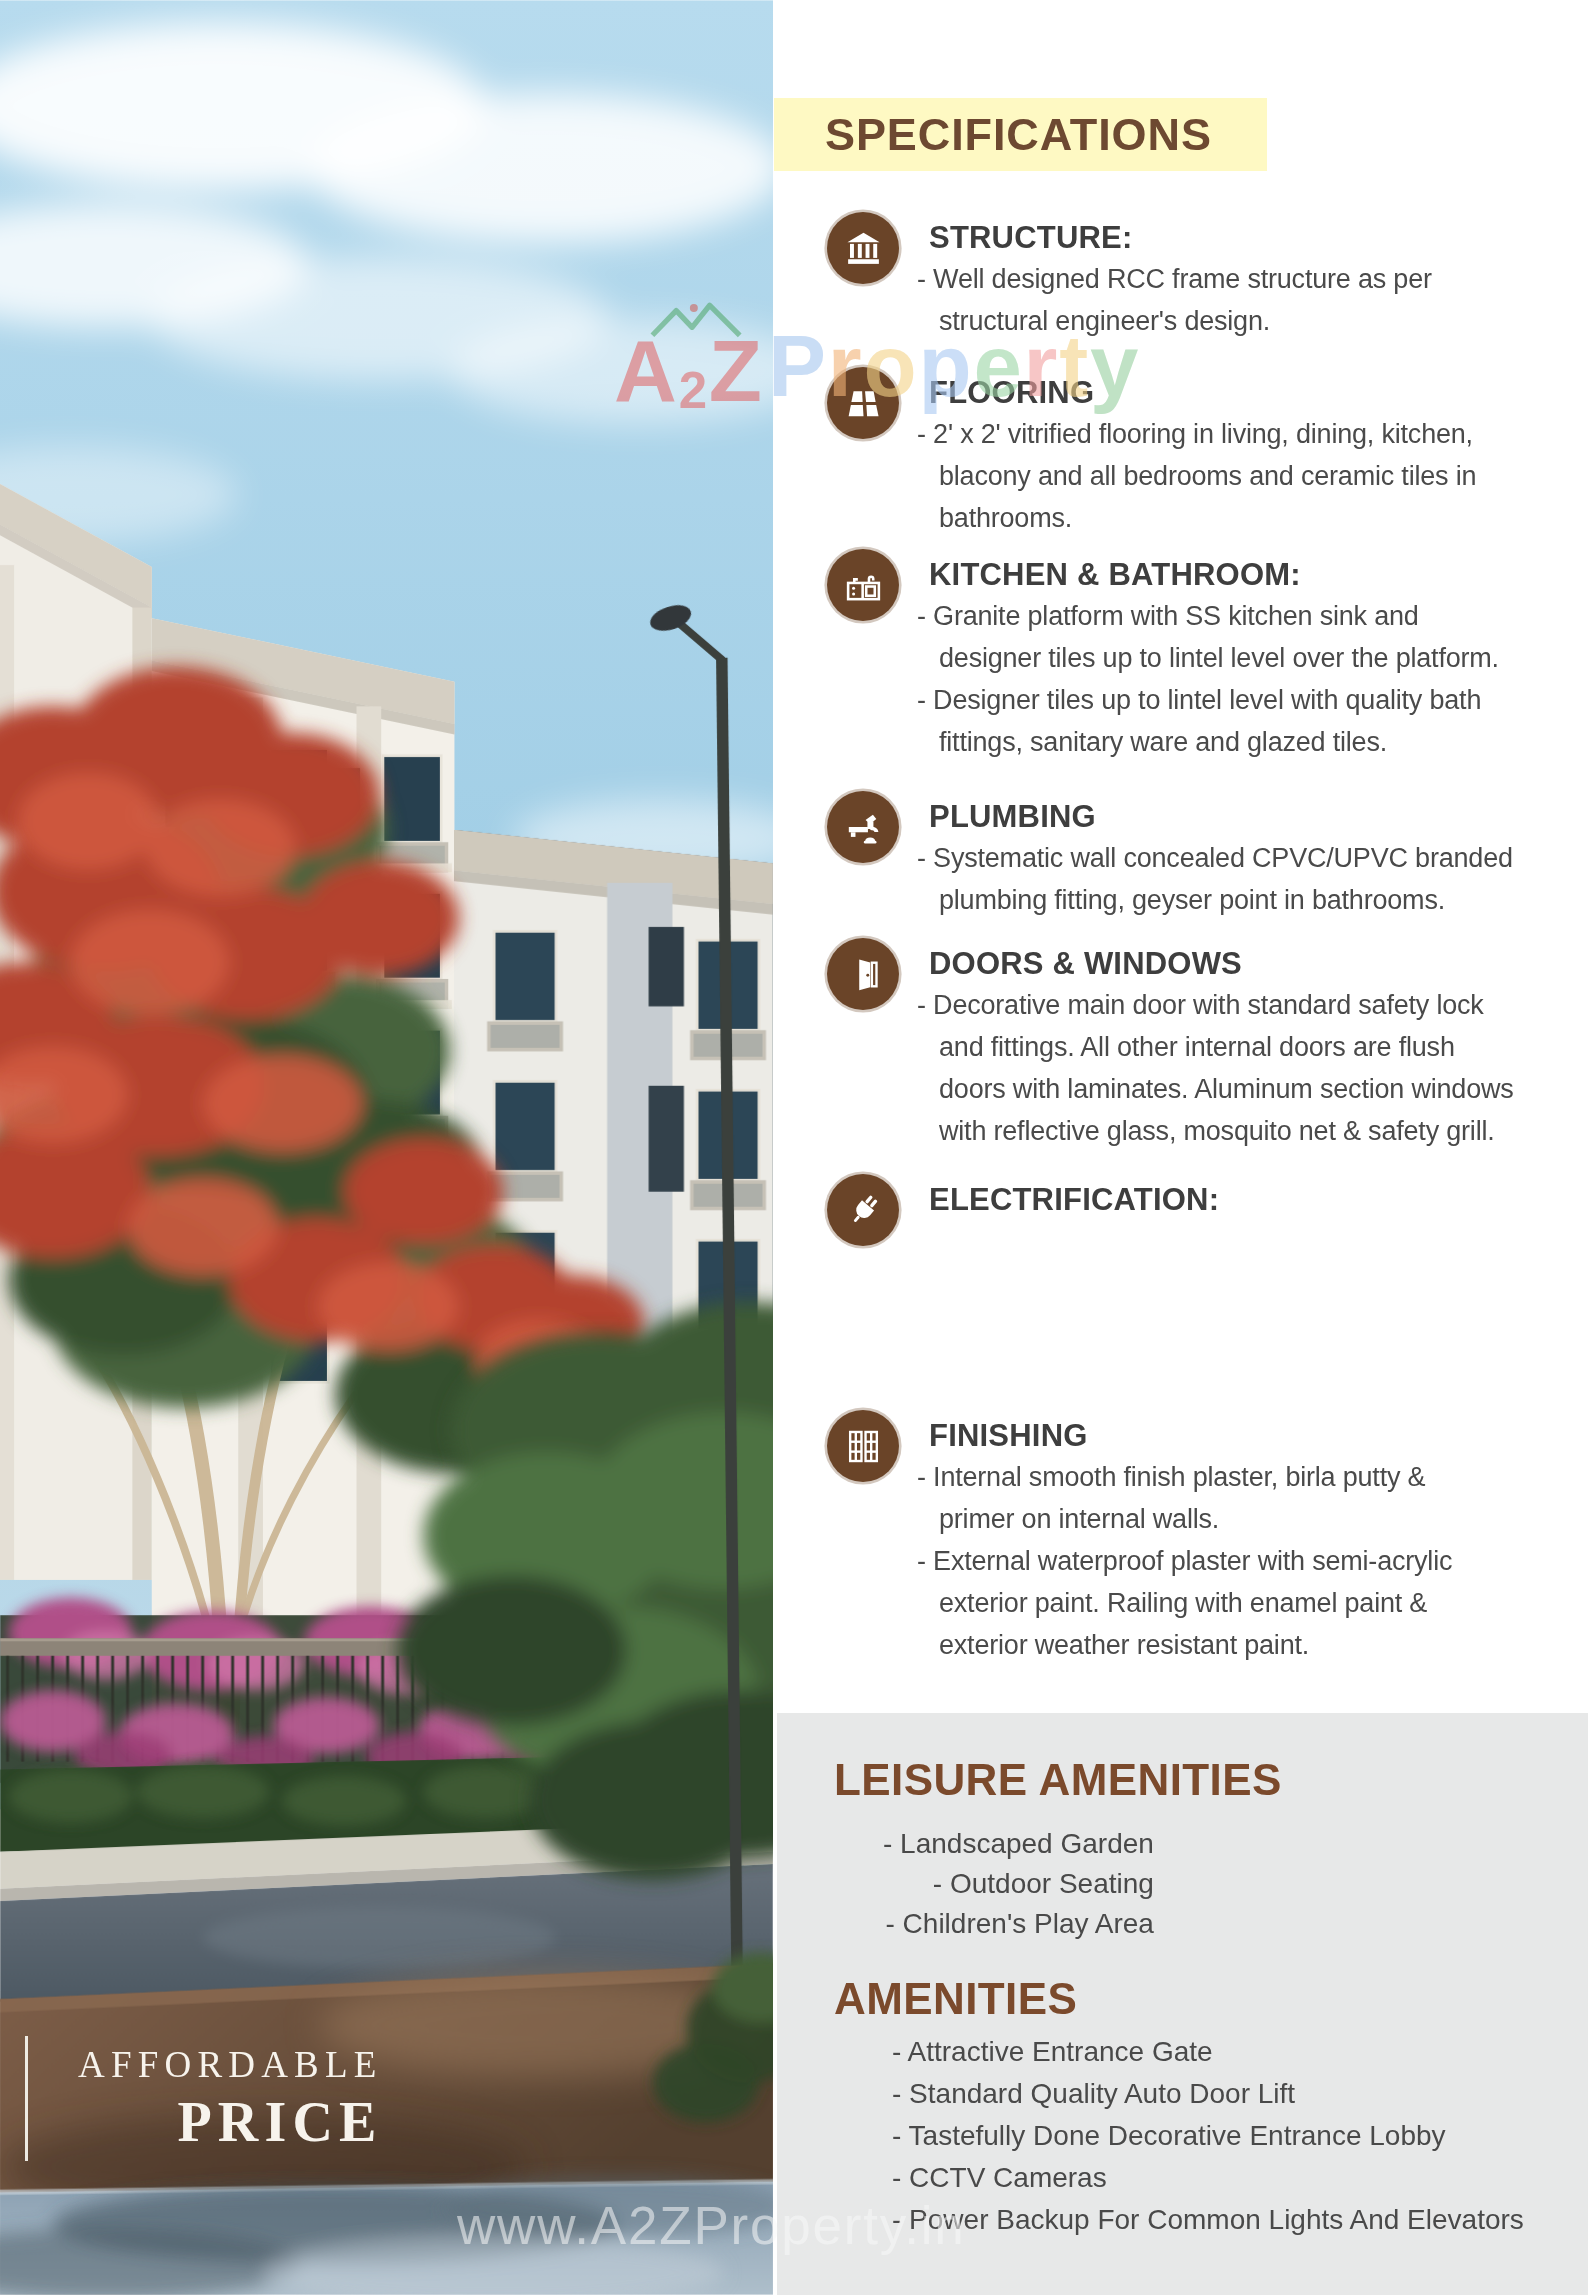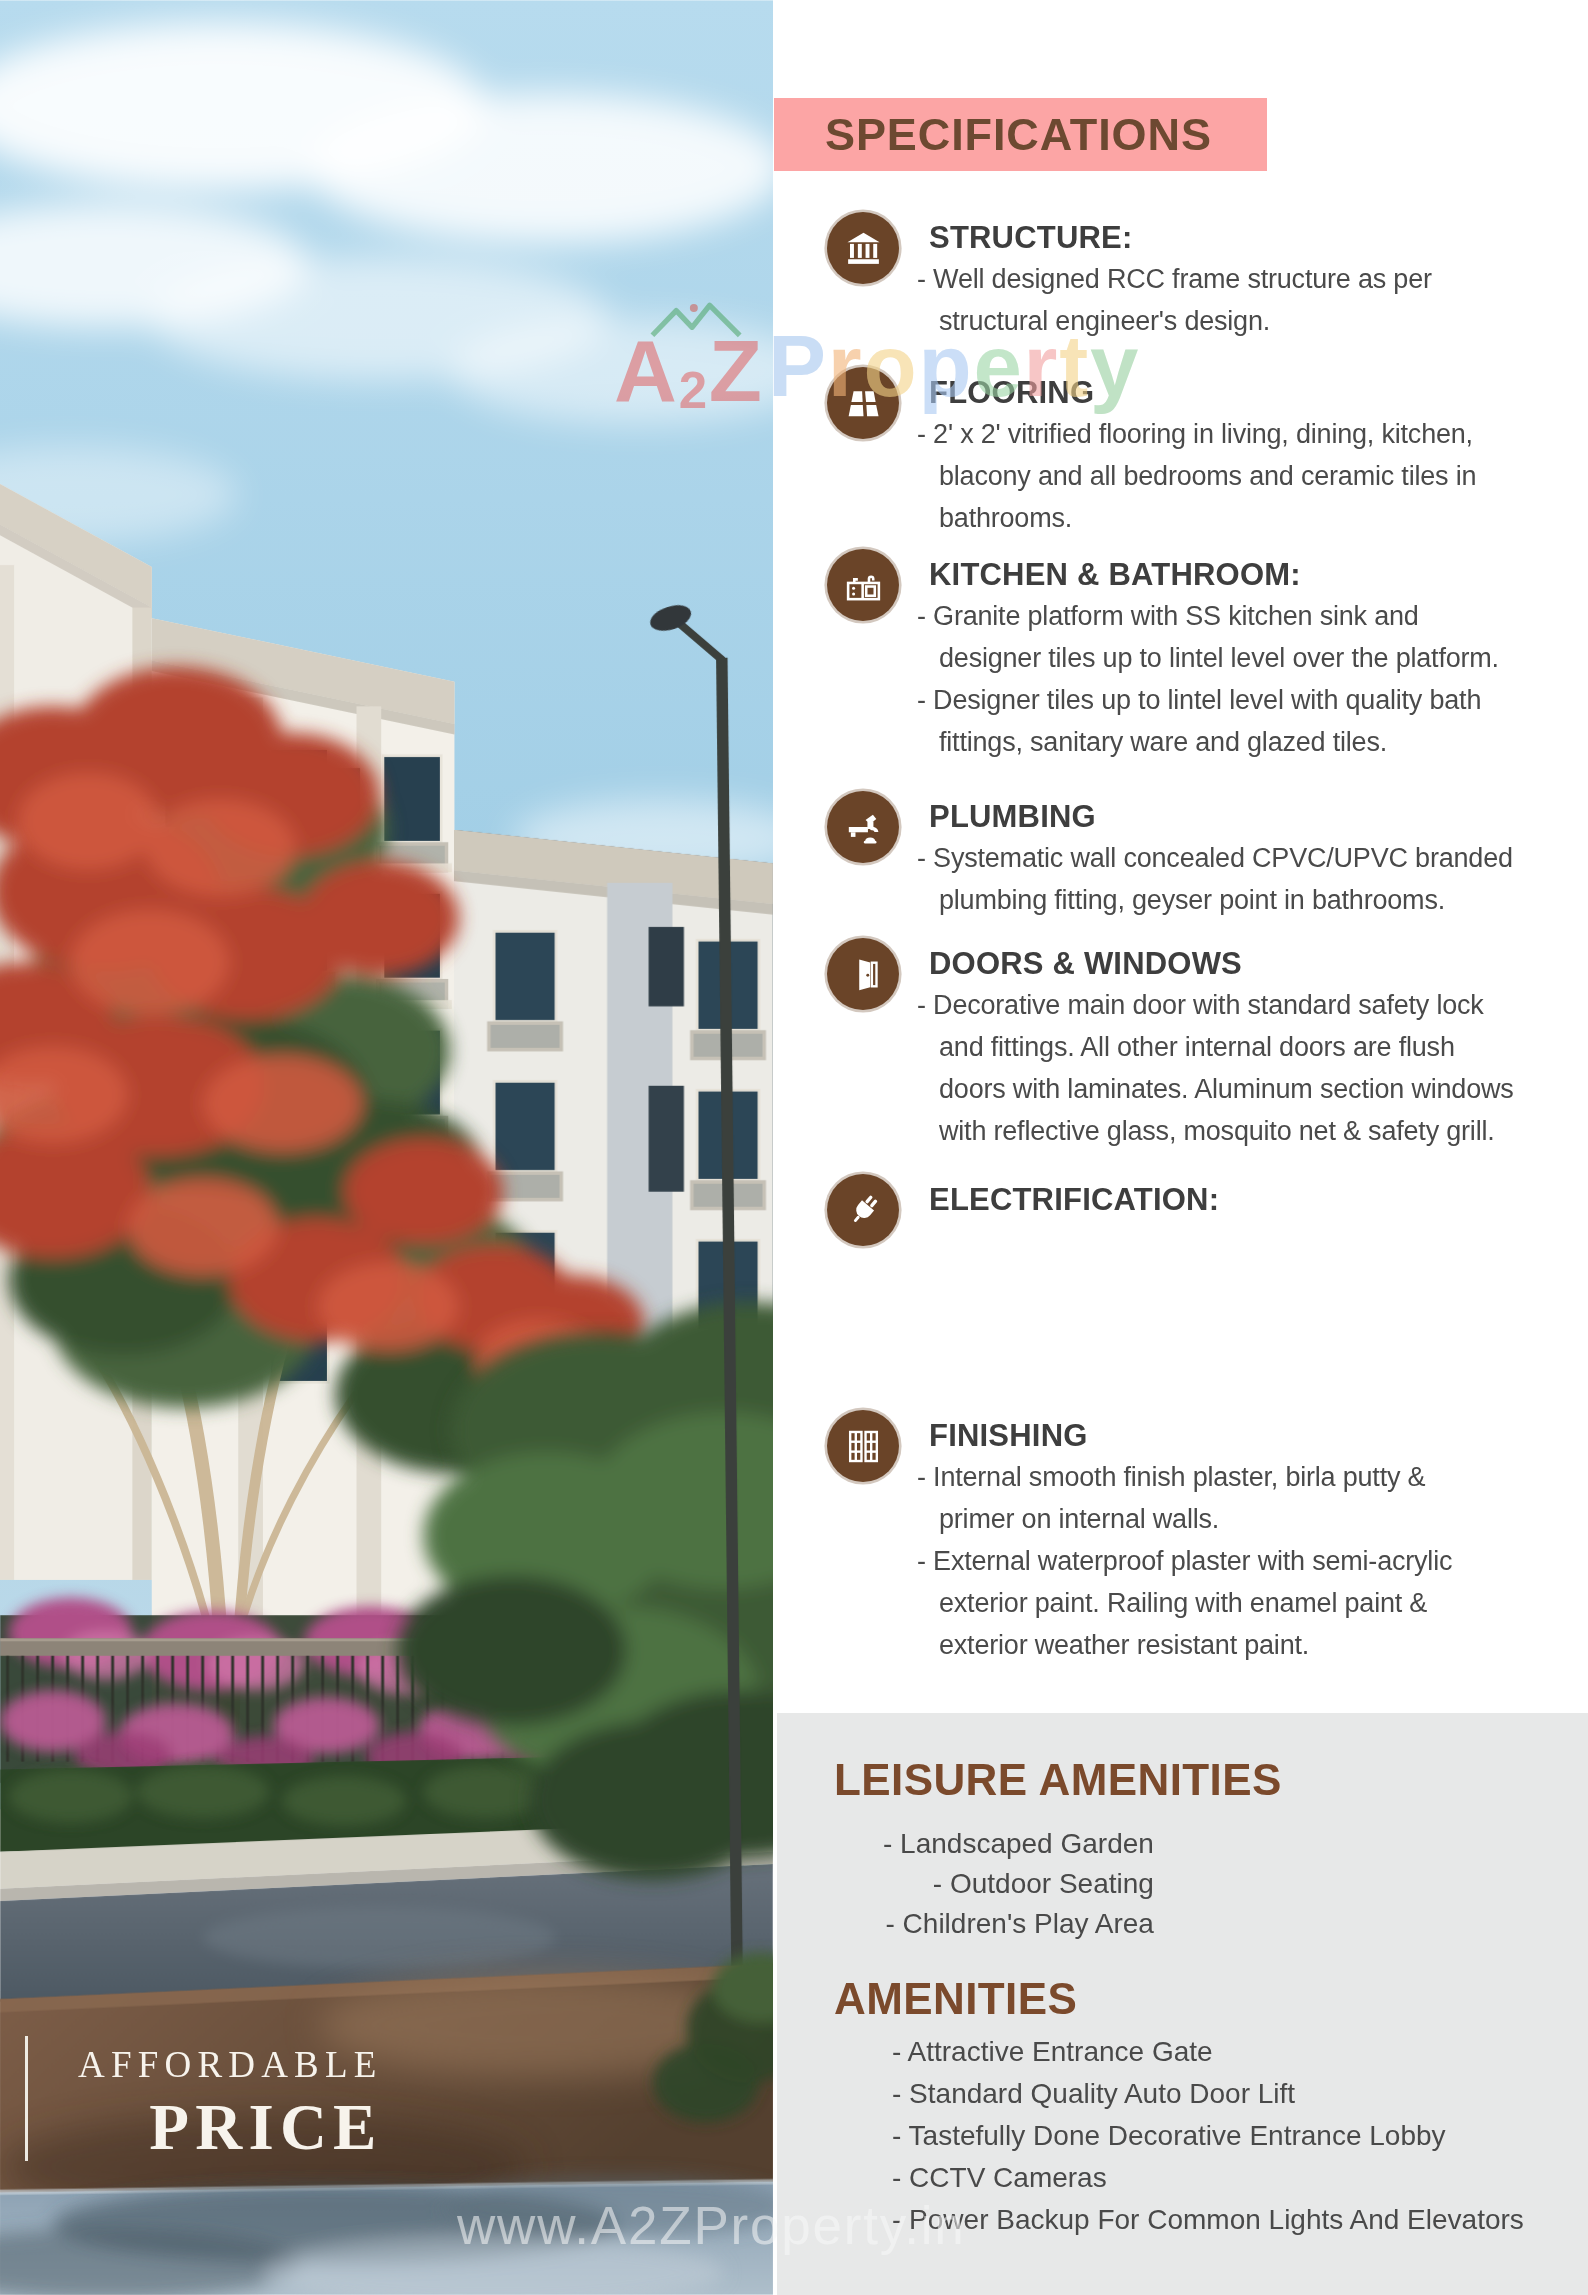--- a/index.html
+++ b/index.html
@@ -1,37 +1,37 @@
 <!DOCTYPE html>
 <html style="font-size:14px"><head>
 <meta charset="utf-8">
 <style>
   html,body{margin:0;padding:0;background:#888;}
   #stage{position:relative;width:1588px;height:2295px;background:#ffffff;overflow:hidden;
          font-family:"Liberation Sans",sans-serif;}
   .photo-svg{position:absolute;left:0;top:0;display:block;}
   .gray-panel{position:absolute;left:777px;top:1713px;width:811px;height:583px;background:#e7e8e8;}
-  .spec-band{position:absolute;left:774px;top:98px;width:493px;height:73px;background:#fca5a5;}
+  .spec-band{position:absolute;left:774px;top:98px;width:493px;height:73px;background:#fef9c3;}
   .spec-title{position:absolute;left:51px;top:10.6px;font-size:45px;font-weight:700;color:#6d4931;letter-spacing:0.9px;}
   .section{position:absolute;left:827px;width:746px;}
   .sec-icon{position:absolute;left:0;top:0;width:72px;height:72px;border-radius:50%;background:#6a4428;
             box-shadow:0 0 0 2.6px rgba(128,98,72,.35);display:flex;align-items:center;justify-content:center;}
   .icon-glyph{width:41px;height:41px;display:block;}
   .sec-heading{margin:5.3px 0 0 102px;font-size:31px;font-weight:700;color:#3e3e3e;line-height:41px;letter-spacing:0.2px;}
   .sec-line{margin-left:90px;font-size:27px;color:#4a4a4a;line-height:42px;letter-spacing:-0.2px;}
   .sec-line.ind{margin-left:112px;}
   .leisure-title{position:absolute;left:834px;top:1755px;font-size:44px;font-weight:700;color:#7b4a2c;letter-spacing:0.4px;}
   .amen-title{position:absolute;left:834px;top:1974px;font-size:44px;font-weight:700;color:#7b4a2c;letter-spacing:0.4px;}
   .leisure-items{position:absolute;left:883px;top:1824px;}
   .leisure-items .item{font-size:28px;color:#494949;line-height:40px;text-align:right;}
   .amen-items{position:absolute;left:892px;top:2031px;}
   .amen-items .item{font-size:28px;color:#494949;line-height:42px;}
   .caption{position:absolute;left:78px;top:2043px;color:#f7f3ec;text-align:right;}
   .cap1{font-family:"Liberation Serif",serif;font-size:37px;letter-spacing:6.2px;}
-  .cap2{font-family:"Liberation Serif",serif;font-size:65px;font-weight:700;letter-spacing:6.2px;margin-top:3.5px;}
+  .cap2{font-family:"Liberation Serif",serif;font-size:56px;font-weight:700;letter-spacing:6.2px;margin-top:3.5px;}
   .cap-line{position:absolute;left:25px;top:2036px;width:2.6px;height:125px;background:rgba(250,248,242,.92);}
   .wm-center{position:absolute;left:614px;top:298px;pointer-events:none;}
   .wm-logo{position:absolute;left:34px;top:0;opacity:.55;}
   .wm-brand{position:absolute;left:0;top:23px;font-size:87px;font-weight:700;color:rgba(224,88,88,.52);letter-spacing:1.8px;white-space:nowrap;}
   .wm-brand .sub{font-size:51px;vertical-align:-7px;}
   .wm-word{position:absolute;left:154px;top:17.7px;font-size:87px;font-weight:600;letter-spacing:1.8px;opacity:.6;white-space:nowrap;}
   .wm-bottom{position:absolute;left:457px;top:2195px;font-size:53px;color:rgba(247,247,247,.55);letter-spacing:1.8px;white-space:nowrap;}
   .hidden-defs{position:absolute;width:0;height:0;overflow:hidden;}
 </style>
 </head>

